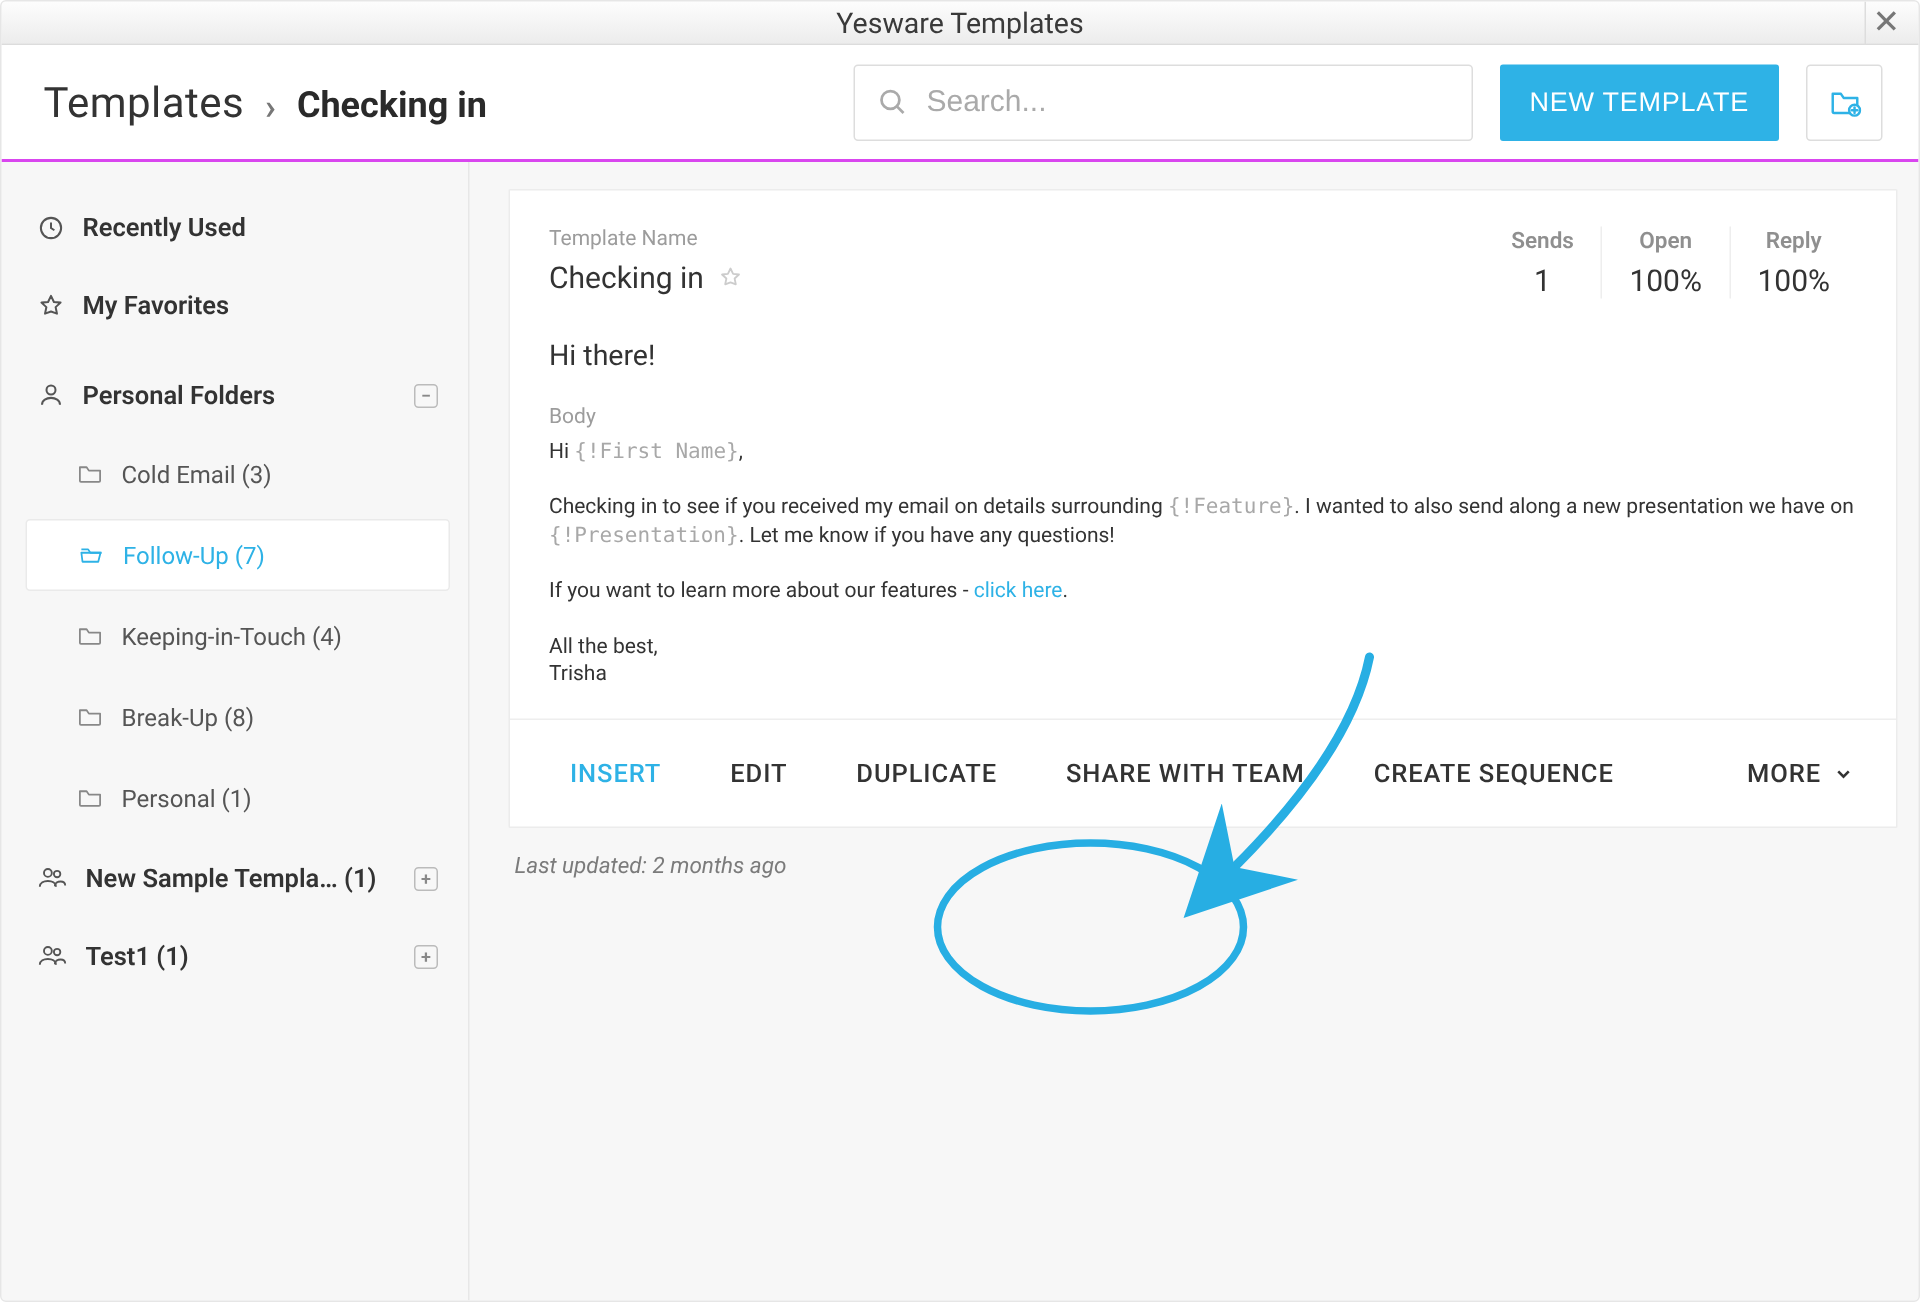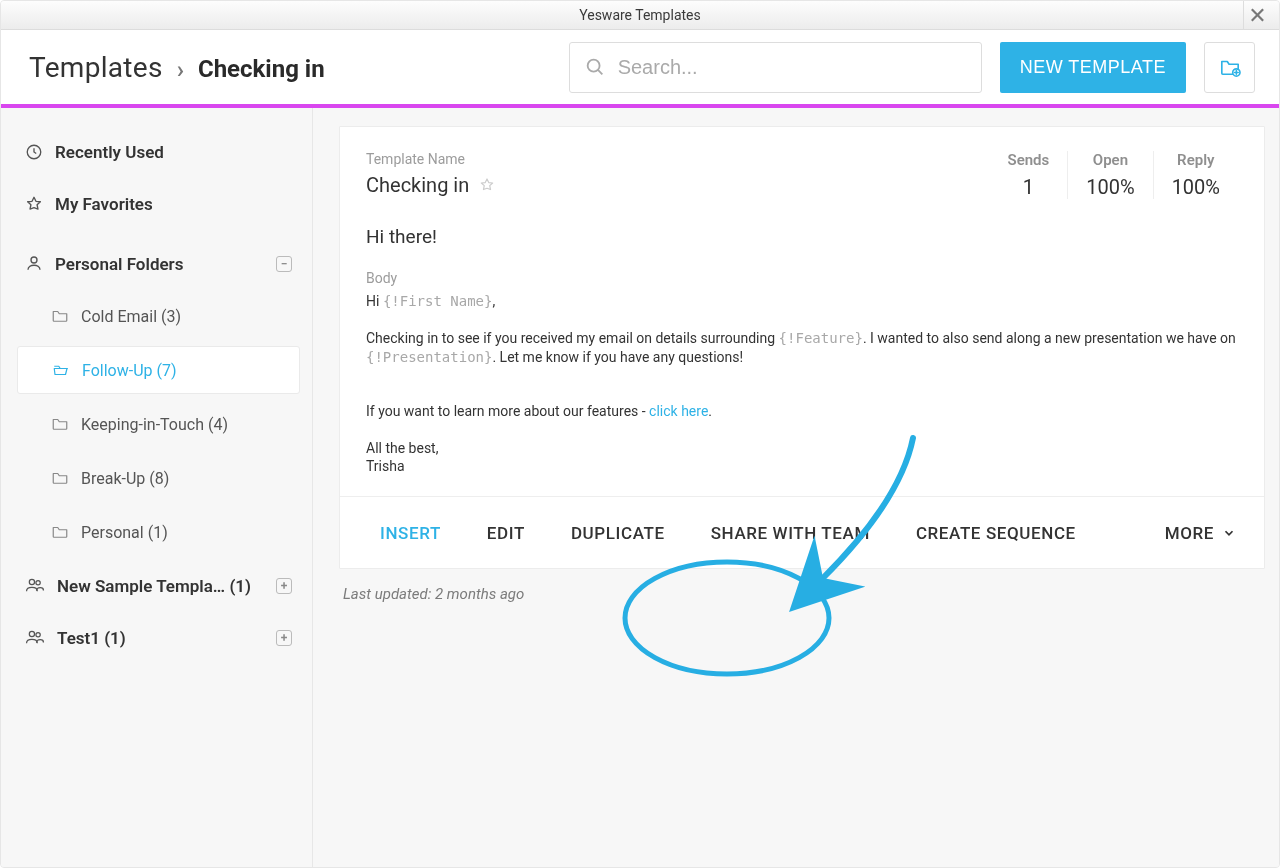--- a/index.html
+++ b/index.html
@@ -1,25 +1,25 @@
 <!DOCTYPE html>
 <html><head>
 <meta charset="utf-8">
 <style>
   * { box-sizing: border-box; margin: 0; padding: 0; }
   html, body { width: 1280px; height: 868px; font-family: -apple-system, BlinkMacSystemFont, "Segoe UI", Roboto, Helvetica, Arial, sans-serif; background: #fff; }
   .frame { width: 1280px; height: 868px; background: #f7f7f7; position: relative; display: flex; flex-direction: column; border: 1px solid #e6e6e6; border-radius: 4px; overflow: hidden; }
 
   
   .titlebar { height: 29px; background: linear-gradient(#fdfdfd, #ececec); border-bottom: 1px solid #dcdcdc; display: flex; align-items: center; justify-content: center; position: relative; }
-  .titlebar .title { font-size: 14px; color: #3a3a3a; text-align: right; }
+  .titlebar .title { font-size: 19px; color: #3a3a3a; text-align: right; }
   .titlebar .close { position: absolute; right: 8px; top: 0; height: 29px; display: flex; align-items: center; justify-content: center; width: 28px; color: #777; font-size: 22px; line-height: 1; cursor: pointer; border-left: 1px solid #ddd; }
 
   
-  .header { height: 78px; background: #fff; border-bottom: 4px solid #d946ef; display: flex; align-items: center; padding: 0 24px 0 28px; gap: 18px; }
+  .header { height: 78px; background: #fff; border-bottom: 2px solid #d946ef; display: flex; align-items: center; padding: 0 24px 0 28px; gap: 18px; }
   .breadcrumb { display: flex; align-items: baseline; gap: 14px; }
   .breadcrumb .root { font-size: 28px; font-weight: 400; color: #333; letter-spacing: .3px; }
   .breadcrumb .chev { font-size: 24px; color: #777; font-weight: 600; position: relative; top: 1px; }
   .breadcrumb .leaf { font-size: 24px; font-weight: 700; color: #2a2a2a; }
   .header .spacer { flex: 1; }
   .search { width: 413px; height: 51px; border: 1px solid #ddd; border-radius: 3px; display: flex; align-items: center; padding: 0 14px; gap: 12px; background: #fff; }
   .search input { border: none; outline: none; font-size: 20px; color: #333; flex: 1; background: transparent; }
   .search input::placeholder { color: #aaa; }
   .new-template { height: 51px; background: #2eb2e6; color: #fff; font-size: 18px; letter-spacing: .5px; font-weight: 400; border: none; padding: 0 20px; border-radius: 2px; cursor: pointer; }
   .new-folder { width: 51px; height: 51px; border: 1px solid #ddd; border-radius: 3px; display: flex; align-items: center; justify-content: center; background: #fff; cursor: pointer; }
@@ -242,21 +242,21 @@
 
           <div class="body-block">
             <div class="field-label">Body</div>
             <div class="body-text">
               <p>
                 <span>Hi </span><span class="mono">{!First Name}</span><span>,</span>
               </p>
               <p style="margin-top:18px;">
                 <span>Checking in to see if you received my email on details surrounding </span><span class="mono">{!Feature}</span><span>. I wanted to also send along a new presentation we have on </span><span class="mono">{!Presentation}</span><span>. Let me know if you have any questions!</span>
               </p>
-              <p style="margin-top:35px;">
+              <p style="margin-top:18px;">
                 <span>If you want to learn more about our features - </span><a href="#">click here</a><span>.</span>
               </p>
               <p style="margin-top:18px;">
                 <span>All the best,</span><br>
                 <span>Trisha</span>
               </p>
             </div>
           </div>
         </div>
 

